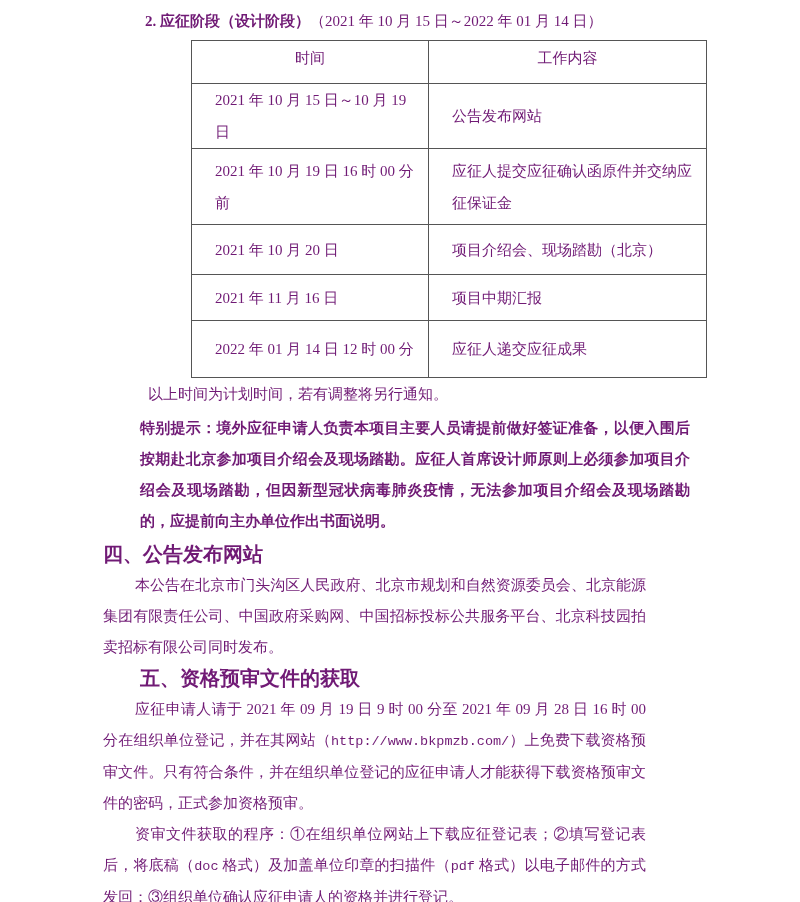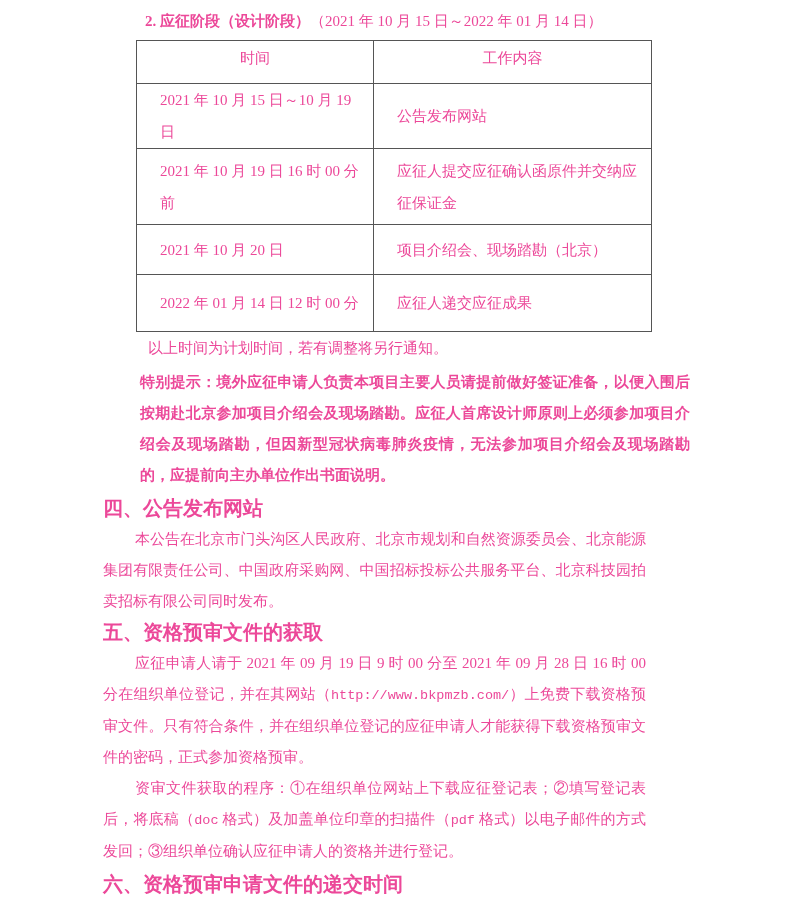--- a/index.html
+++ b/index.html
@@ -1,34 +1,34 @@
 <!DOCTYPE html>
 <html><head>
 <meta charset="utf-8">
 <style>
   * { margin: 0; padding: 0; box-sizing: border-box; }
   html, body { background: #ffffff; }
   .page {
     width: 756px;
     height: 902px;
     background: #ffffff;
-    color: #ec4899;
+    color: #701a75;
     font-family: "Liberation Serif", "DejaVu Serif", serif;
     font-size: 15px;
     line-height: 31px;
     overflow: hidden;
   }
   .content { padding: 6px 110px 0 103px; }
 
   .doc-title { margin-left: 42px; margin-bottom: 3px; white-space: nowrap; }
   .bold { font-weight: bold; }
 
   table.schedule {
     border-collapse: collapse;
-    margin-left: 33px;
+    margin-left: 88px;
     table-layout: fixed;
     width: 515px;
   }
   .schedule col.c1 { width: 237px; }
   .schedule col.c2 { width: 278px; }
   .schedule th, .schedule td {
     border: 1px solid #555;
     font-weight: normal;
     font-size: 15px;
   }
@@ -57,21 +57,21 @@
     width: 550px;
     font-weight: bold;
     text-align: justify;
   }
   h3.sec-heading {
     font-size: 20px;
     line-height: 31px;
     font-weight: bold;
     margin-top: 2px;
   }
-  h3.m0 { margin-top: 0; }
+  h3.m0 { margin-top: 0; margin-left: 37px; }
   p.body-para {
     text-align: justify;
     text-indent: 32px;
   }
   .mono {
     font-family: "Liberation Mono", "DejaVu Sans Mono", monospace;
     font-size: 13.5px;
     margin-top: 12px;
   }
 </style>
@@ -98,20 +98,24 @@
         <td>公告发布网站</td>
       </tr>
       <tr class="h76">
         <td>2021 年 10 月 19 日 16 时 00 分前</td>
         <td>应征人提交应征确认函原件并交纳应征保证金</td>
       </tr>
       <tr class="h50">
         <td>2021 年 10 月 20 日</td>
         <td>项目介绍会、现场踏勘（北京）</td>
       </tr>
+      <tr class="h46">
+        <td>2021 年 11 月 16 日</td>
+        <td>项目中期汇报</td>
+      </tr>
       <tr class="h57">
         <td>2022 年 01 月 14 日 12 时 00 分</td>
         <td>应征人递交应征成果</td>
       </tr>
     </tbody>
       </table>
 
     <p class="note">以上时间为计划时间，若有调整将另行通知。</p>
 
     <p class="special">特别提示：境外应征申请人负责本项目主要人员请提前做好签证准备，以便入围后按期赴北京参加项目介绍会及现场踏勘。应征人首席设计师原则上必须参加项目介绍会及现场踏勘，但因新型冠状病毒肺炎疫情，无法参加项目介绍会及现场踏勘的，应提前向主办单位作出书面说明。</p>

